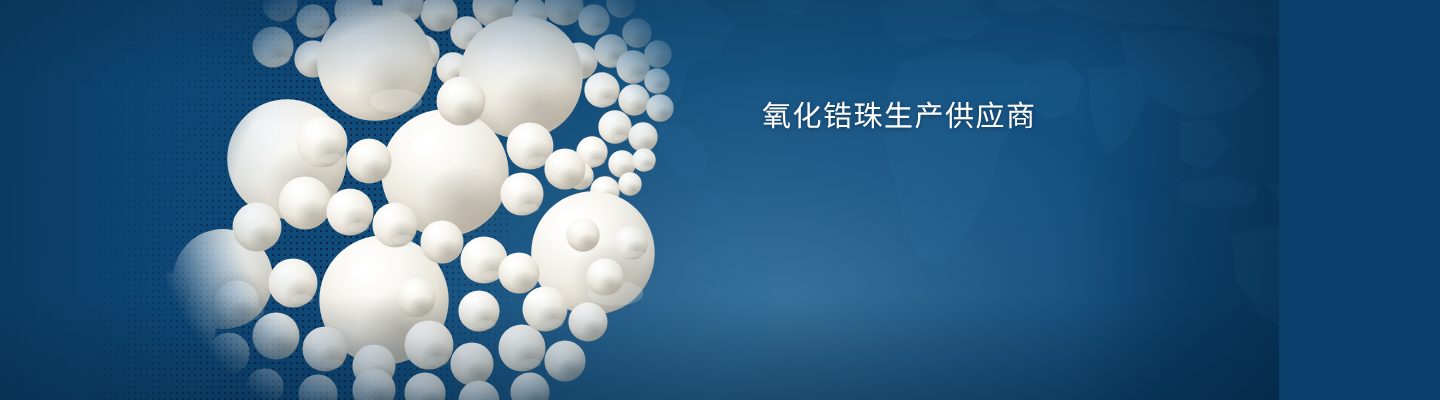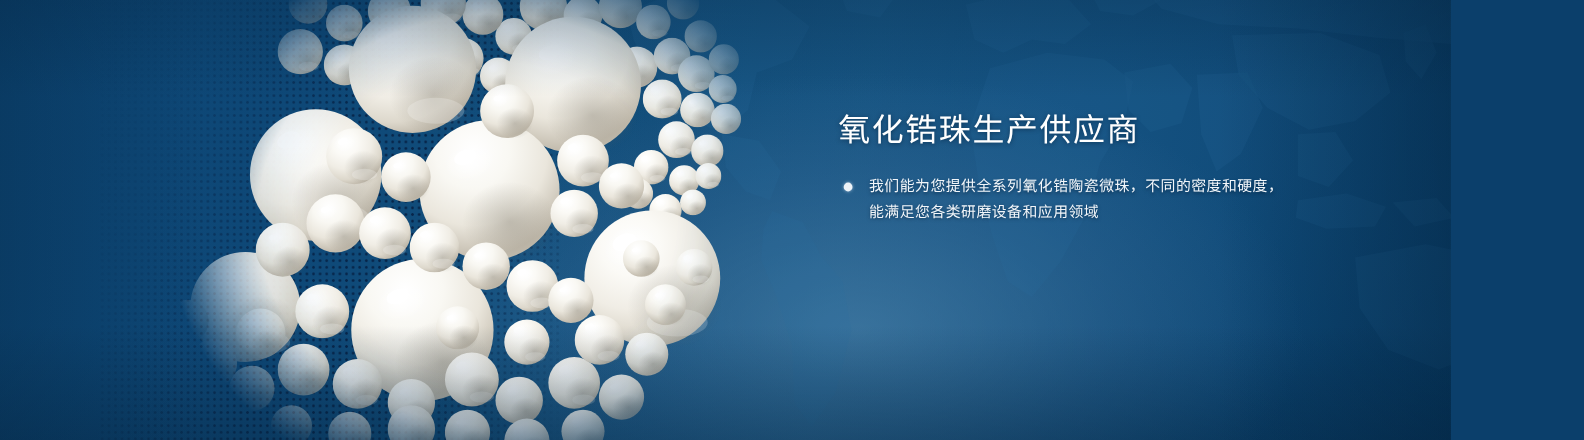--- a/index.html
+++ b/index.html
@@ -6,24 +6,23 @@
   html, body {
     margin: 0;
     padding: 0;
     background: #0b3f6b;
   }
   #banner {
     position: relative;
     width: 1279px;
     height: 400px;
     overflow: hidden;
-    font-family: Liberation Sans, sans-serif;
+    font-family: Liberation Mono, monospace;
     background: #0b4572;
     user-select: none;
-    padding-left: 40px;
   }
 
   
   .bg-base {
     position: absolute;
     inset: 0;
     background:
       radial-gradient(ellipse 520px 300px at 780px 300px, rgba(86,140,180,0.55) 0%, rgba(70,120,165,0.28) 45%, rgba(12,70,115,0) 78%),
       radial-gradient(ellipse 700px 520px at 980px 120px, rgba(21,82,130,0.85) 0%, rgba(14,68,112,0.35) 55%, rgba(10,60,100,0) 80%),
       linear-gradient(100deg, #0d4675 0%, #0e4877 22%, #14527f 44%, #1b5c88 58%, #12507c 72%, #0a4370 88%, #063c68 100%);
@@ -305,26 +304,19 @@
     </svg>
   </div>
 
   <div class="bg-vignette"></div>
 
   <div class="copy">
     <h1 class="headline">氧化锆珠生产供应商</h1>
 
     <ul class="bullets">
 
-      <li class="bullet-row">
-        <span class="dot"></span>
-        <span class="bullet-text">
-          <span>我们能为您提供全系列氧化锆陶瓷微珠，不同的密度和硬度，</span>
-          <span class="l2">能满足您各类研磨设备和应用领域</span>
-        </span>
-      </li>
 
 
 
     </ul>
   </div>
 
 </div>
 
 </body></html>

